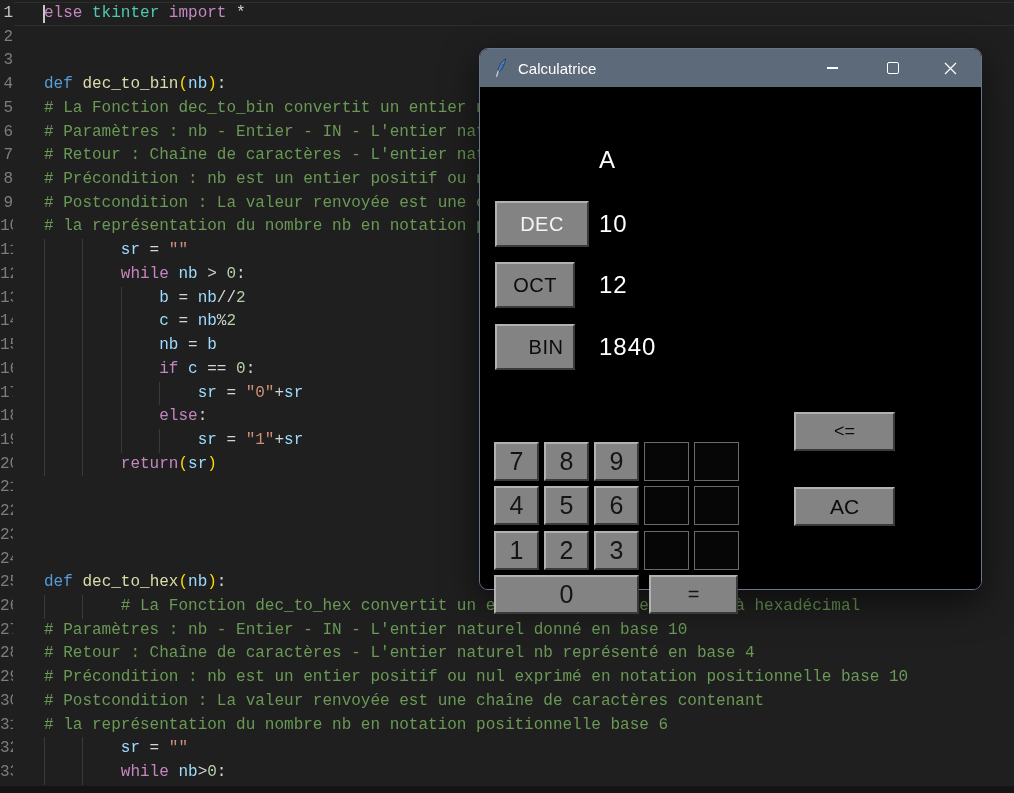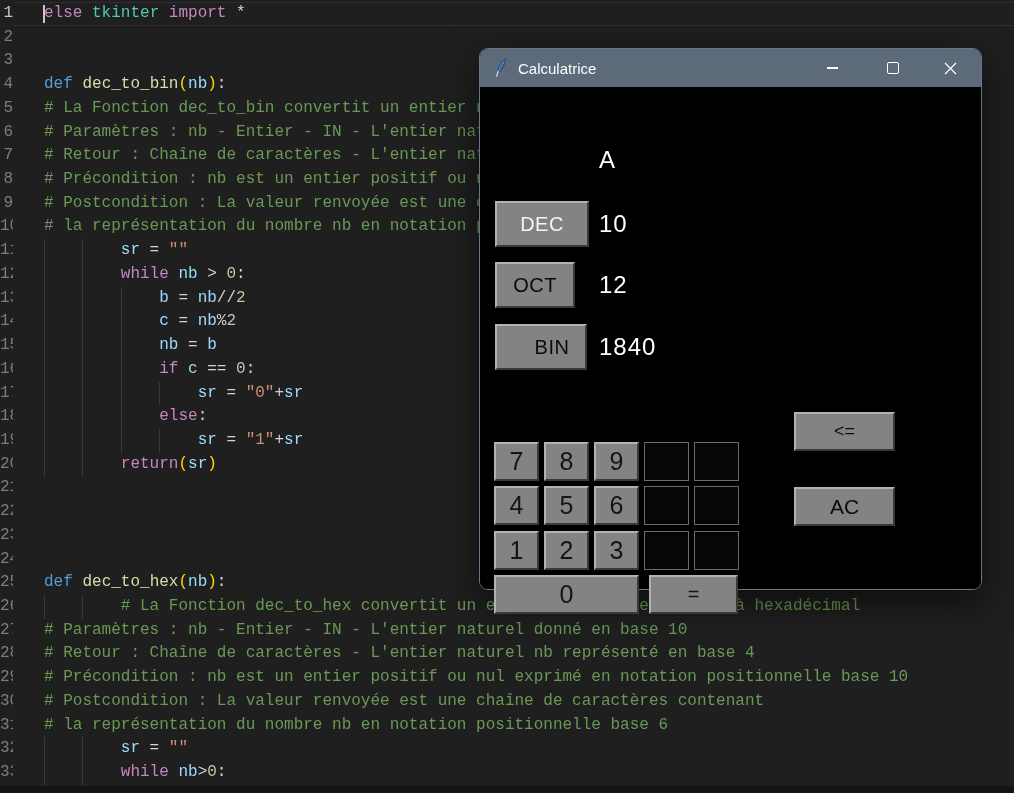--- a/index.html
+++ b/index.html
@@ -43,21 +43,21 @@
                border-radius:0 0 8px 8px;}
 
   .bevel{background:#838383;box-sizing:border-box;
          border:2px solid;border-color:#b2b2b2 #3a3a3a #3a3a3a #b2b2b2;
          display:flex;align-items:center;justify-content:center;color:#0c0c0c;}
   .mode-btn{position:absolute;font-size:20px;letter-spacing:0.5px;}
   .mode-btn.active{color:#f4f4f4;}
   .m-hex{left:15px;top:50px;width:79px;height:46px;}
   .m-dec{left:15px;top:114px;width:94px;height:46px;}
   .m-oct{left:15px;top:175px;width:80px;height:46px;}
-  .m-bin{left:15px;top:237px;width:92px;height:46px;padding-left:22px;}
+  .m-bin{left:15px;top:237px;width:80px;height:46px;padding-left:22px;}
   .mode-val{position:absolute;left:119px;color:#ffffff;font-size:24px;font-weight:500;
             display:flex;align-items:center;height:46px;letter-spacing:1px;}
   .v-hex{top:50px}.v-dec{top:114px}.v-oct{top:175px}.v-bin{top:237px}
 
   #keypad{position:absolute;left:14px;top:355px;width:330px;height:180px;}
   .key{position:absolute;height:39px;font-size:25px;}
   .key-gray{background:#838383;box-sizing:border-box;border:2px solid;
             border-color:#b2b2b2 #3a3a3a #3a3a3a #b2b2b2;
             display:flex;align-items:center;justify-content:center;color:#141414;}
   .key-blank{box-sizing:border-box;background:#060606;border:1px solid #6a6a6a;}

